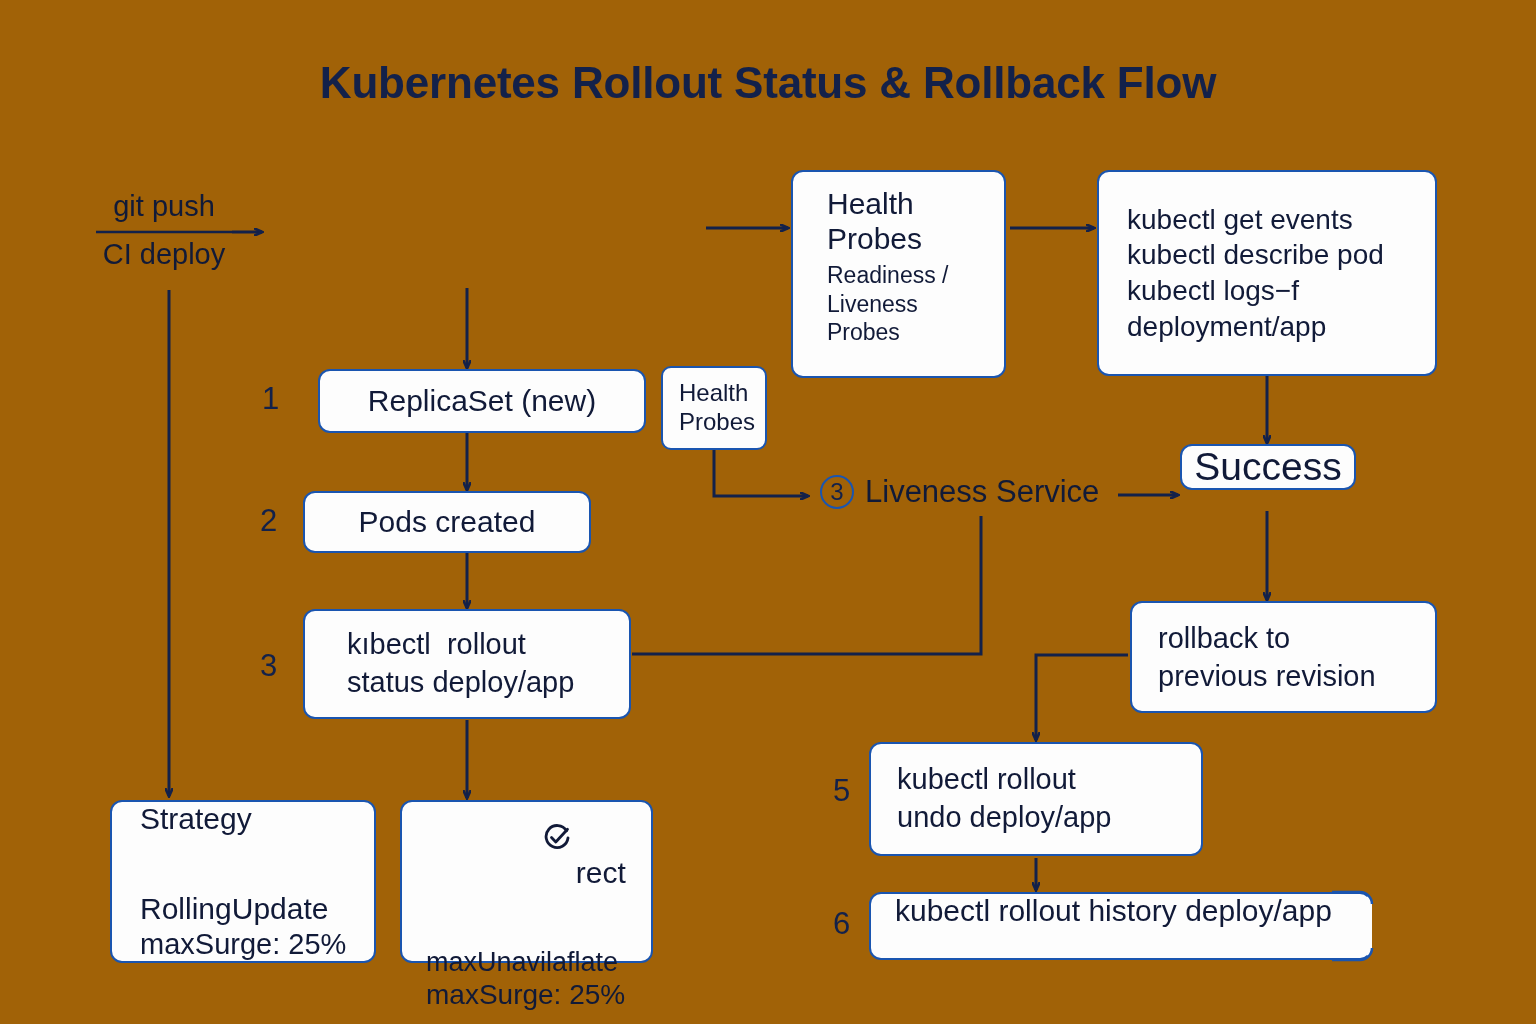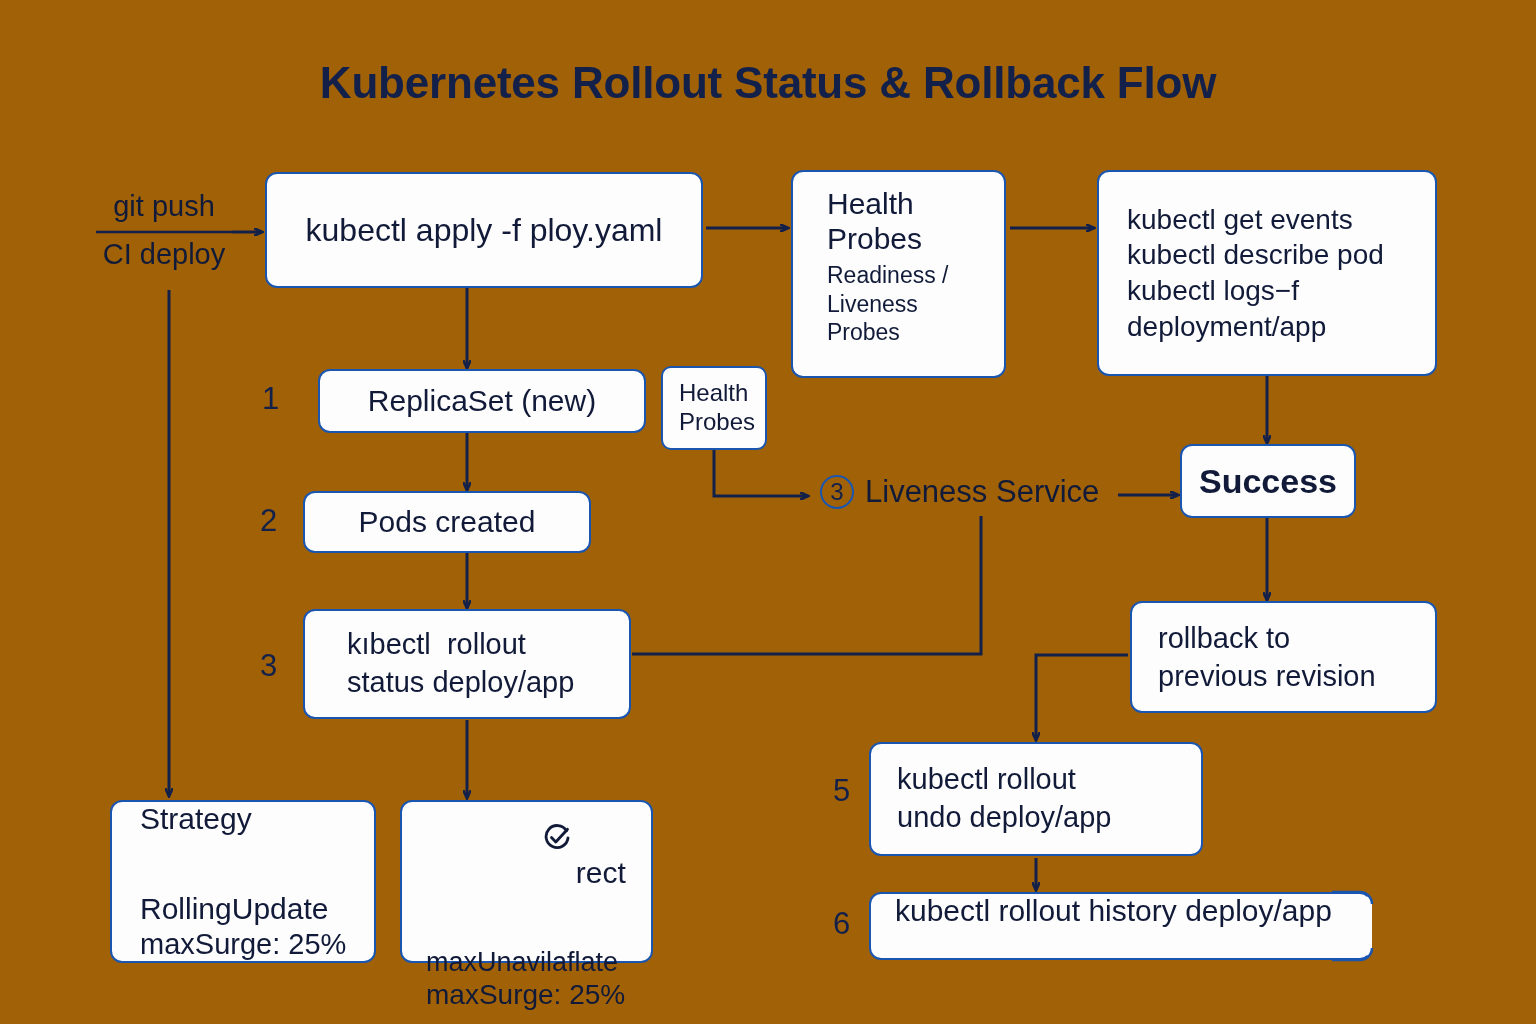--- a/index.html
+++ b/index.html
@@ -138,24 +138,20 @@
 
   <div class="edge-label" style="left:96px; top:190px; width:136px; font-size:29px;">git push</div>
   <div class="edge-label" style="left:90px; top:238px; width:148px; font-size:29px;">CI deploy</div>
 
   <div class="step-num" style="left:262px; top:383px;">1</div>
   <div class="step-num" style="left:260px; top:505px;">2</div>
   <div class="step-num" style="left:260px; top:650px;">3</div>
   <div class="step-num" style="left:833px; top:775px;">5</div>
   <div class="step-num" style="left:833px; top:908px;">6</div>
 
-  <div class="node" style="left:265px; top:172px; width:438px; height:116px;
-              align-items:center; font-size:32px;">
-    <span class="line">kubectl apply -f ploy.yaml</span>
-  </div>
 
   <div class="node" style="left:791px; top:170px; width:215px; height:208px;
               padding:14px 0 10px 34px; justify-content:flex-start;">
     <span class="line" style="font-size:30px; line-height:1.18;">Health</span>
     <span class="line" style="font-size:30px; line-height:1.18;">Probes</span>
     <span class="line" style="font-size:23px; line-height:1.25; margin-top:4px;">Readiness /</span>
     <span class="line" style="font-size:23px; line-height:1.25;">Liveness</span>
     <span class="line" style="font-size:23px; line-height:1.25;">Probes</span>
   </div>
 
@@ -181,22 +177,22 @@
   <div class="node" style="left:303px; top:491px; width:288px; height:62px;
               align-items:center; font-size:30px;">
     <span class="line">Pods created</span>
   </div>
 
   <div class="inline-node" style="left:820px; top:474px; font-size:31px;">
     <span class="circle-num">3</span>
     <span>Liveness Service</span>
   </div>
 
-  <div class="node" style="left:1180px; top:444px; width:176px; height:74px;
-              align-items:center; font-size:34px;font-weight:bold;">
+  <div class="node" style="left:1180px; top:444px; width:176px; height:46px;
+              align-items:center; font-size:39px;">
     <span class="line">Success</span>
   </div>
 
   <div class="node" style="left:303px; top:609px; width:328px; height:110px;
               padding-left:42px; font-size:29px; line-height:1.3;">
     <span class="line">kıbectl  rollout</span>
     <span class="line">status deploy/app</span>
   </div>
 
   <div class="node" style="left:1130px; top:601px; width:307px; height:112px;

